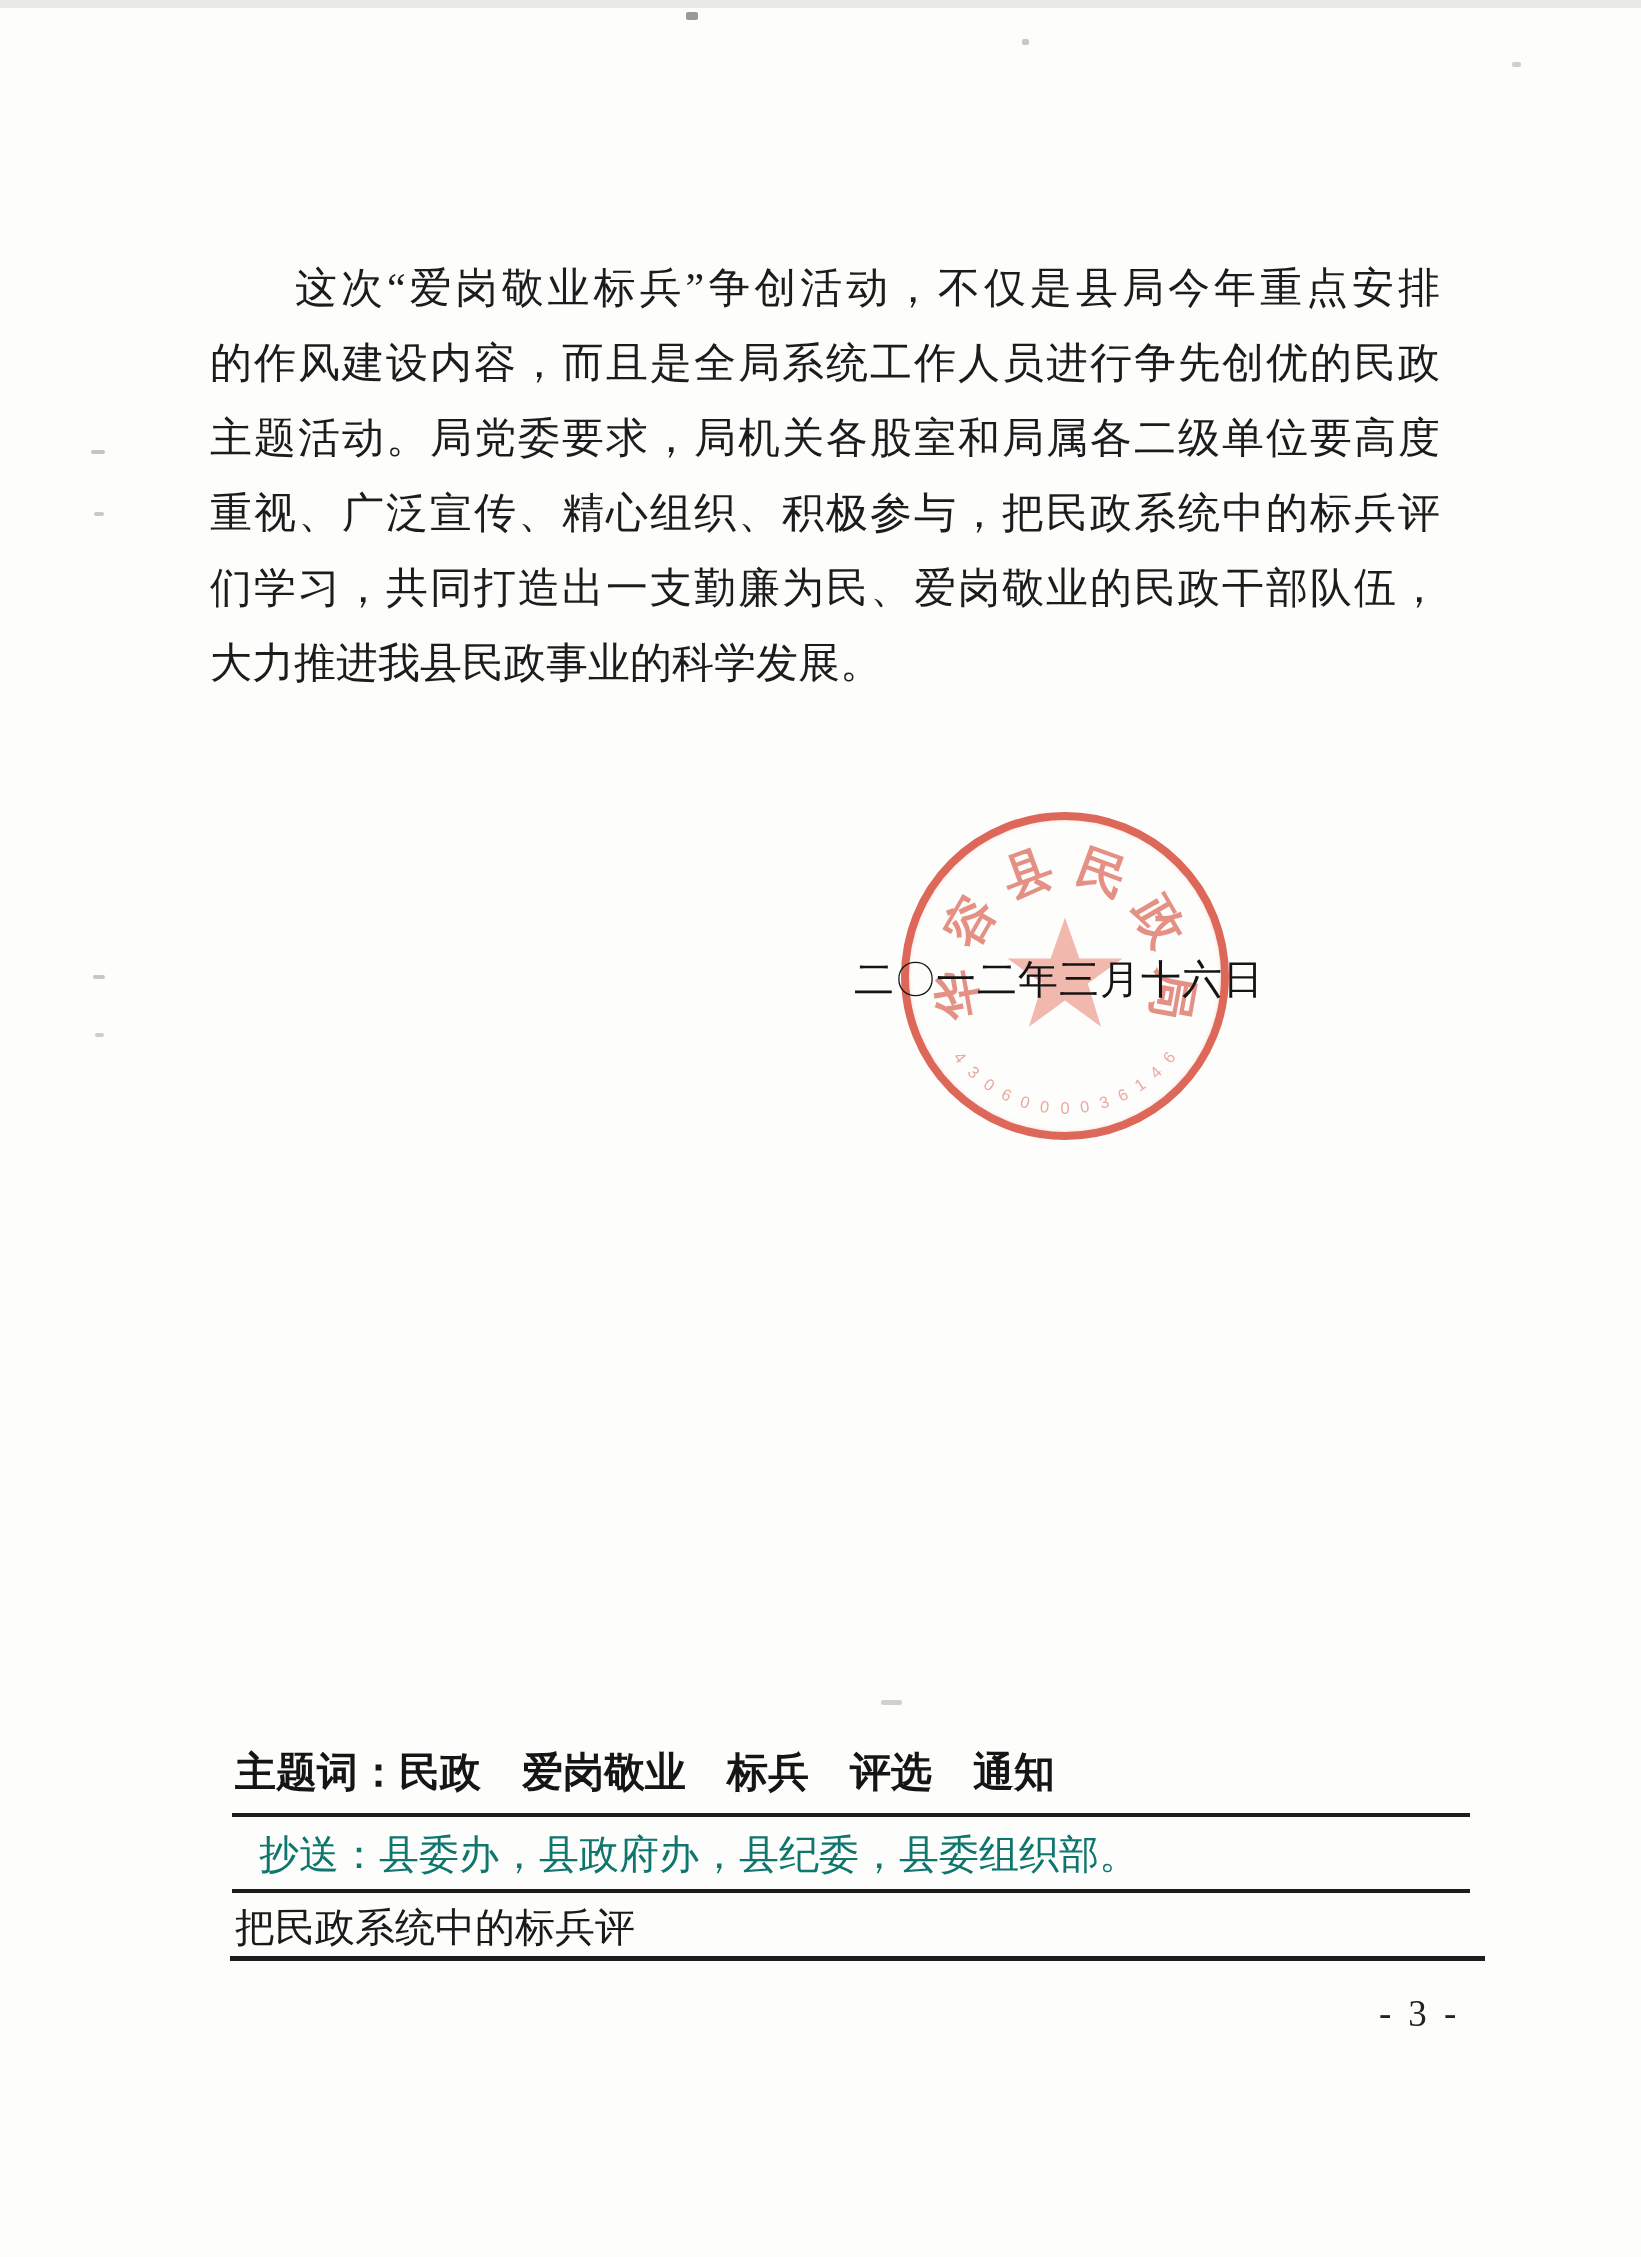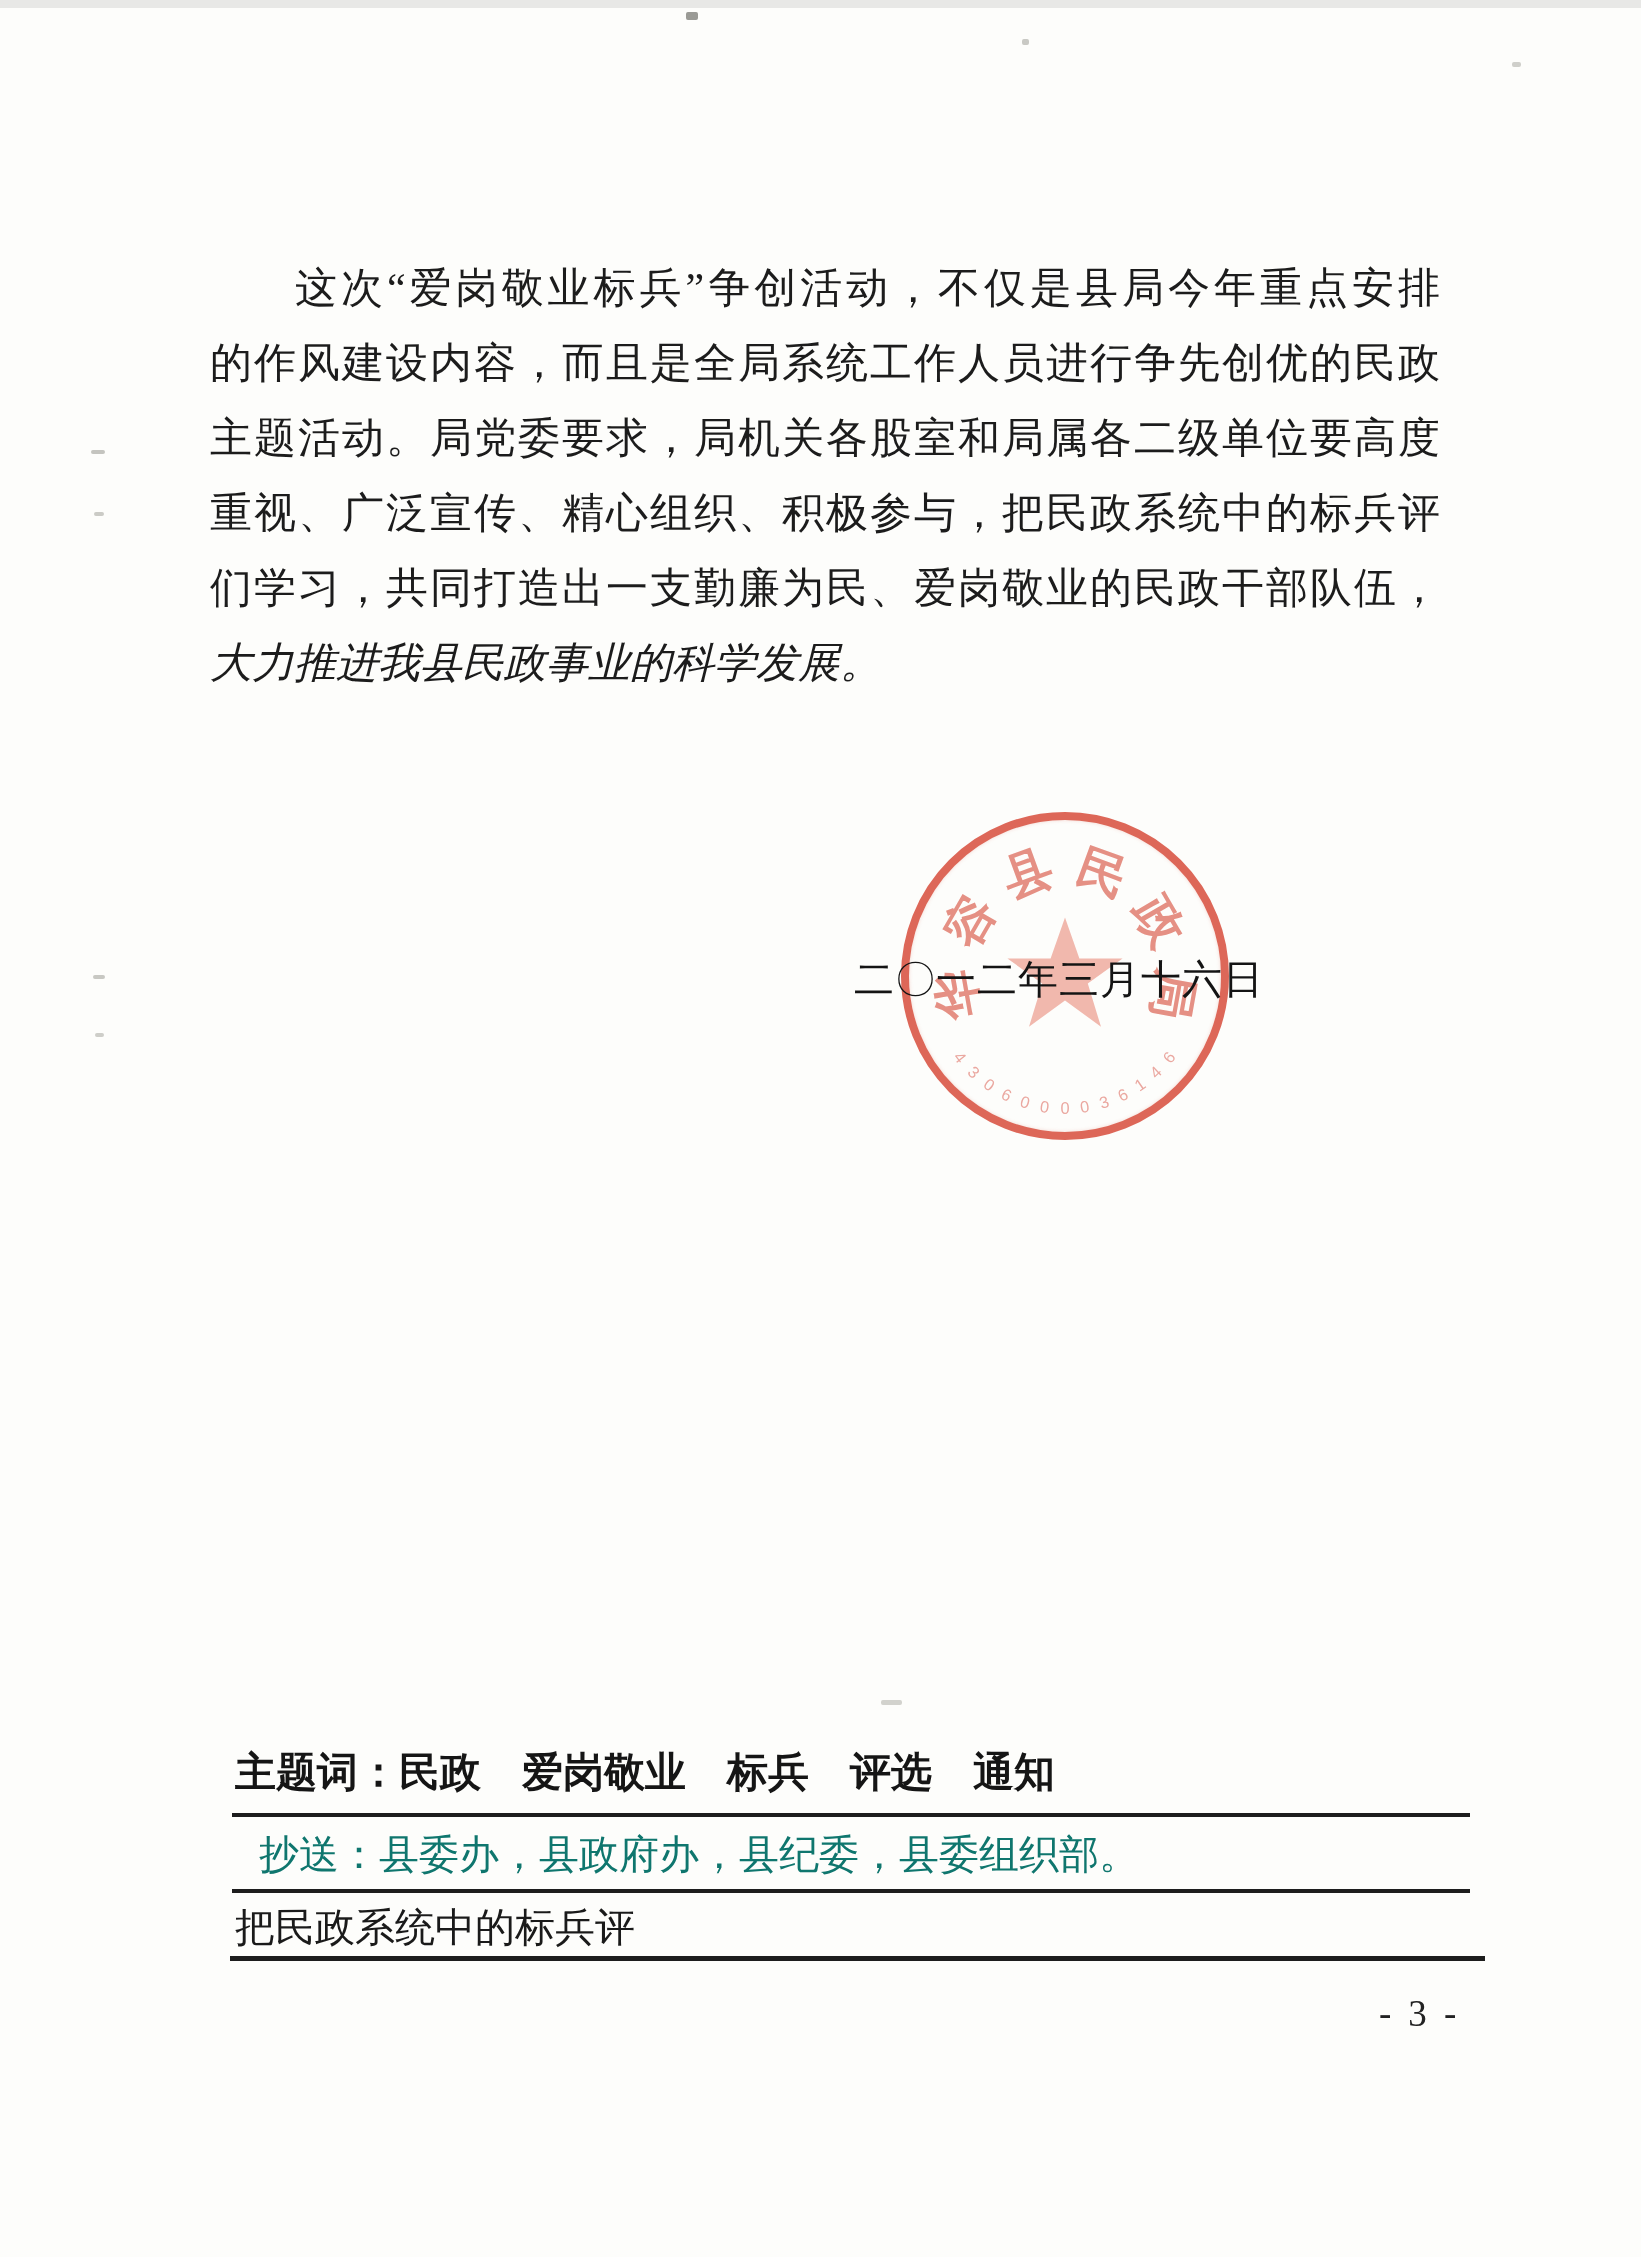--- a/index.html
+++ b/index.html
@@ -16,21 +16,21 @@
   .paragraph{
     position:absolute;left:210px;top:243px;width:1230px;
     font-size:42px;line-height:75px;
   }
   .pline{
     height:75px;white-space:nowrap;
     text-align:justify;text-align-last:justify;
     letter-spacing:0;
   }
   .pline.indent{padding-left:85px;}
-  .pline.last{text-align:left;text-align-last:left;font-style:italic;}
+  .pline.last{text-align:left;text-align-last:left;}
   
   .dateline{
     position:absolute;left:854px;top:944px;
     font-size:40px;letter-spacing:1px;white-space:nowrap;
     z-index:3;color:#141414;text-align:right;
   }
   
   .seal{
     position:absolute;left:901px;top:804px;width:328px;height:328px;
     z-index:2;

